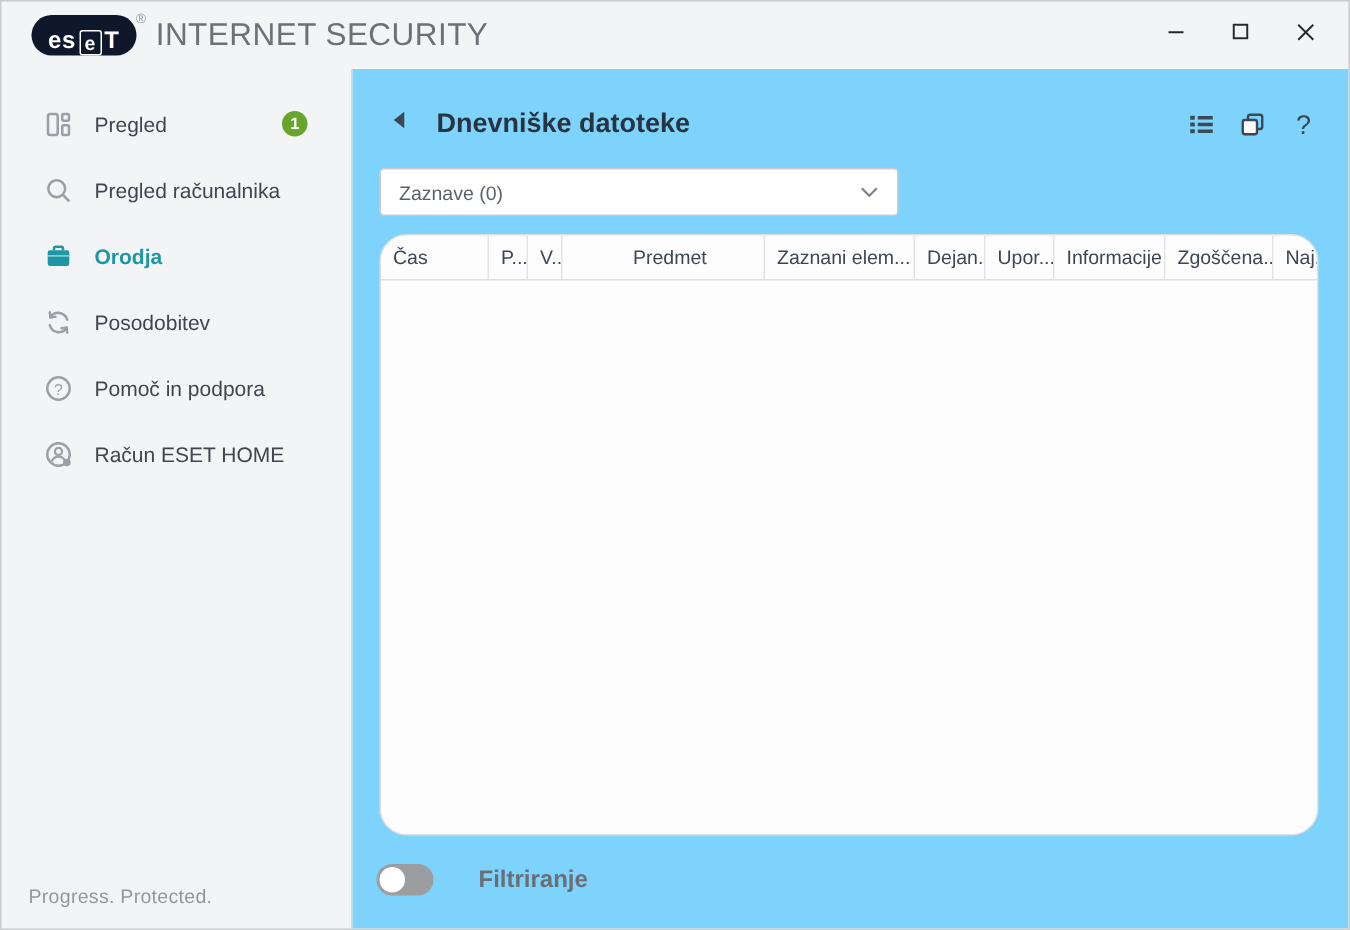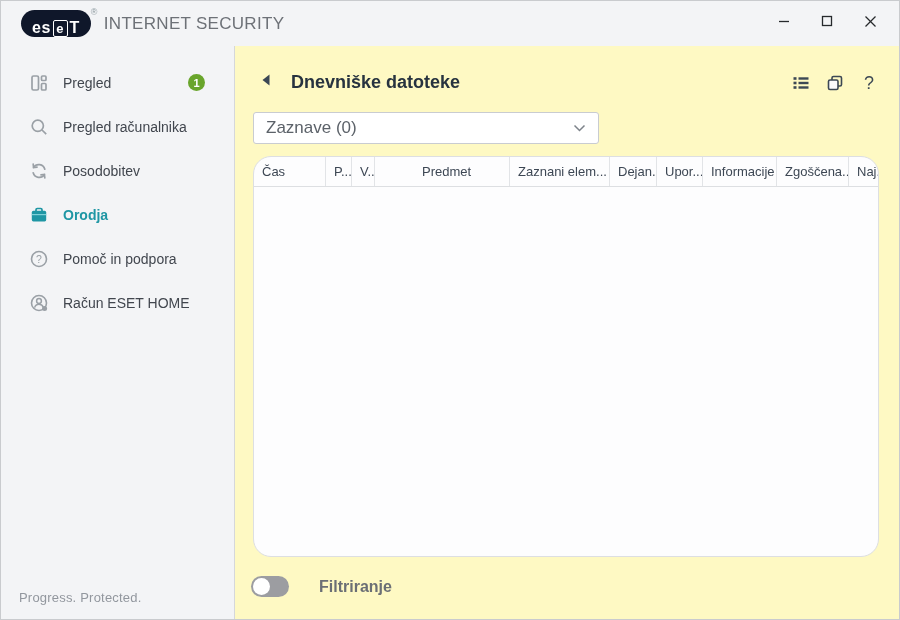--- a/index.html
+++ b/index.html
@@ -9,54 +9,54 @@
 
   
   .titlebar { position:absolute; left:0; top:0; width:100%; height:45px; }
   .brand { position:absolute; left:20px; top:9px; display:flex; align-items:center; }
   .logo-pill { position:relative; background:#0f172a; color:#fff; border-radius:14px;
                height:27px; padding:0 11px; display:flex; align-items:flex-end; font-weight:700;
                font-size:16px; letter-spacing:.5px; }
   .logo-box { display:inline-block; border:1.5px solid #fff; border-radius:2px; padding:0 2.5px;
               margin:0 2px; font-size:13px; line-height:15px; }
   .logo-reg { position:absolute; top:-3px; right:-7px; font-size:9px; color:#8e9aa0; font-weight:400; }
-  .product-name { margin-left:13px; font-size:17px; color:#6d7177; letter-spacing:.3px; }
+  .product-name { margin-left:13px; font-size:21px; color:#6d7177; letter-spacing:.3px; }
   .win-controls { position:absolute; right:14px; top:5px; display:flex; gap:13px; }
   .win-btn { width:30px; height:30px; background:transparent; border:none; display:flex;
              align-items:center; justify-content:center; cursor:pointer; color:#26292c; }
 
   
   .sidebar { position:absolute; left:0; top:45px; width:233px; bottom:0; }
   .v-divider { position:absolute; left:233px; top:45px; bottom:0; width:1px; background:#d5d7da; }
   .nav-item { position:relative; height:44px; display:flex; align-items:center; padding-left:28px;
               cursor:pointer; }
   .nav-icon { width:20px; height:20px; display:flex; align-items:center; justify-content:center; }
   .nav-label { margin-left:14px; font-size:14px; color:#41464e; }
   .nav-item.active .nav-label { color:#1e96a4; font-weight:700; }
   .badge { position:absolute; right:29px; top:13px; min-width:17px; height:17px; border-radius:9px;
            background:#69a52c; color:#fff; font-size:11px; font-weight:700; display:flex;
            align-items:center; justify-content:center; padding:0 2px; }
   .footer-note { position:absolute; left:18px; bottom:14px; font-size:13px; color:#92979e;
                  letter-spacing:.2px; }
 
   
-  .main { position:absolute; left:234px; top:45px; right:0; bottom:0; background:#fef9c3; }
+  .main { position:absolute; left:234px; top:45px; right:0; bottom:0; background:#7dd3fc; }
   .page-header { position:absolute; left:0; top:0; right:0; height:56px; }
   .back-btn { position:absolute; left:26px; top:28px; background:none; border:none; cursor:pointer;
               display:flex; align-items:center; }
   .page-title { position:absolute; left:56px; top:26px; font-size:18px; font-weight:700; color:#27333f; }
   .toolbar { position:absolute; right:18px; top:25px; display:flex; gap:10px; }
   .tool-btn { width:24px; height:24px; background:none; border:none; cursor:pointer; display:flex;
               align-items:center; justify-content:center; color:#3c4854; }
   .tool-help { font-size:18px; font-weight:400; color:#3c4854; font-family:"Liberation Sans",sans-serif; }
 
   .dropdown { position:absolute; left:18px; top:66px; width:346px; height:32px; background:#fff;
               border:1px solid #c9ccd1; border-radius:3px; display:flex; align-items:center;
               padding:0 12px; cursor:pointer; }
-  .dropdown-value { flex:1; font-size:17px; color:#5c6269; }
+  .dropdown-value { flex:1; font-size:13px; color:#5c6269; }
 
   .log-table { position:absolute; left:18px; top:110px; width:626px; height:401px; background:#fdfdfe;
                border:1px solid #dddfe2; border-radius:18px; overflow:hidden;
                display:flex; flex-direction:column; }
   .table-header { display:flex; height:30px; border-bottom:1px solid #dddfe2; }
   .th { border-right:1px solid #e2e4e7; font-size:13px; color:#3d4754; line-height:29px;
         padding-left:8px; white-space:nowrap; overflow:hidden; flex-shrink:0; cursor:default; }
   .th.filler { flex:1; border-right:none; }
   .table-body { flex:1; }
 
@@ -116,40 +116,40 @@
     </div>
     <div class="nav-item">
       <span class="nav-icon">
         <svg width="20" height="20" viewBox="0 0 20 20" fill="none" stroke="#9aa0a6" stroke-width="1.7">
             <circle cx="8.8" cy="8.8" r="5.6"></circle>
             <line x1="13" y1="13" x2="17.2" y2="17.2"></line>
           </svg>
       </span>
       <span class="nav-label">Pregled računalnika</span>
     </div>
+    <div class="nav-item active">
+      <span class="nav-icon">
+        <svg width="20" height="20" viewBox="0 0 20 20">
+            <path d="M7 6 V4.8 a1.3 1.3 0 0 1 1.3-1.3 h3.4 A1.3 1.3 0 0 1 13 4.8 V6" fill="none" stroke="#1e96a4" stroke-width="1.7"></path>
+            <rect x="2.8" y="5.8" width="14.4" height="10.6" rx="1.6" fill="#1e96a4"></rect>
+            <line x1="2.8" y1="9.6" x2="17.2" y2="9.6" stroke="#7ed0d8" stroke-width="1.2"></line>
+          </svg>
+      </span>
+      <span class="nav-label">Orodja</span>
+    </div>
     <div class="nav-item">
       <span class="nav-icon">
         <svg width="20" height="20" viewBox="0 0 20 20" fill="none" stroke="#9aa0a6" stroke-width="1.7" stroke-linecap="round">
             <path d="M15.8 8.2 A6.2 6.2 0 0 0 4.6 6.4"></path>
             <path d="M4.2 11.8 A6.2 6.2 0 0 0 15.4 13.6"></path>
             <polyline points="4.2,3.2 4.6,6.6 8,6.2" fill="none"></polyline>
             <polyline points="15.8,16.8 15.4,13.4 12,13.8" fill="none"></polyline>
           </svg>
       </span>
       <span class="nav-label">Posodobitev</span>
-    </div>
-    <div class="nav-item active">
-      <span class="nav-icon">
-        <svg width="20" height="20" viewBox="0 0 20 20">
-            <path d="M7 6 V4.8 a1.3 1.3 0 0 1 1.3-1.3 h3.4 A1.3 1.3 0 0 1 13 4.8 V6" fill="none" stroke="#1e96a4" stroke-width="1.7"></path>
-            <rect x="2.8" y="5.8" width="14.4" height="10.6" rx="1.6" fill="#1e96a4"></rect>
-            <line x1="2.8" y1="9.6" x2="17.2" y2="9.6" stroke="#7ed0d8" stroke-width="1.2"></line>
-          </svg>
-      </span>
-      <span class="nav-label">Orodja</span>
     </div>
     <div class="nav-item">
       <span class="nav-icon">
         <svg width="20" height="20" viewBox="0 0 20 20">
             <circle cx="10" cy="10" r="7.5" fill="none" stroke="#9aa0a6" stroke-width="1.6"></circle>
             <text x="10" y="14" text-anchor="middle" font-size="10.5" font-family="Liberation Sans,sans-serif" fill="#9aa0a6">?</text>
           </svg>
       </span>
       <span class="nav-label">Pomoč in podpora</span>
     </div>

